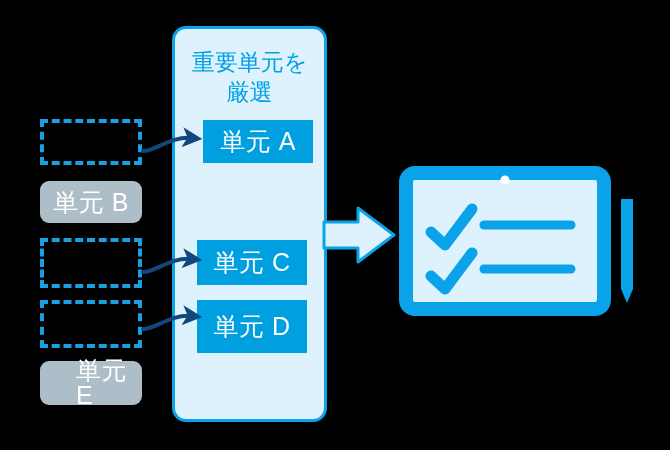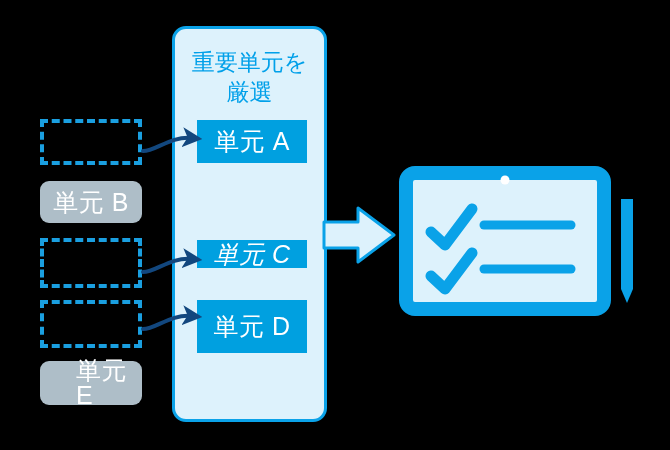--- a/index.html
+++ b/index.html
@@ -127,25 +127,25 @@
 
   <div class="unit-gray" style="left:40px; top:361px; width:102px; height:44px;padding-left:36px;">
     <span class="tile-label">単元 E</span>
   </div>
 
   <div id="center-panel">
     <div id="panel-title">重要単元を
 厳選</div>
   </div>
 
-  <div class="unit-blue" style="left:197px; top:120px; width:110px; height:43px;">
+  <div class="unit-blue" style="left:203px; top:120px; width:110px; height:43px;">
     <span class="tile-label">単元 A</span>
   </div>
 
-  <div class="unit-blue" style="left:197px; top:240px; width:110px; height:28px;font-style:italic;">
+  <div class="unit-blue" style="left:197px; top:240px; width:110px; height:45px;">
     <span class="tile-label">単元 C</span>
   </div>
 
   <div class="unit-blue" style="left:197px; top:300px; width:110px; height:53px;">
     <span class="tile-label">単元 D</span>
   </div>
 
   <svg class="curve-arrow" style="left:140px; top:125px;" width="64" height="36" viewBox="0 0 64 36">
     <defs>
       <marker id="navyhead-a" markerWidth="5" markerHeight="5" refX="2.4" refY="2.5" orient="auto" markerUnits="strokeWidth">

